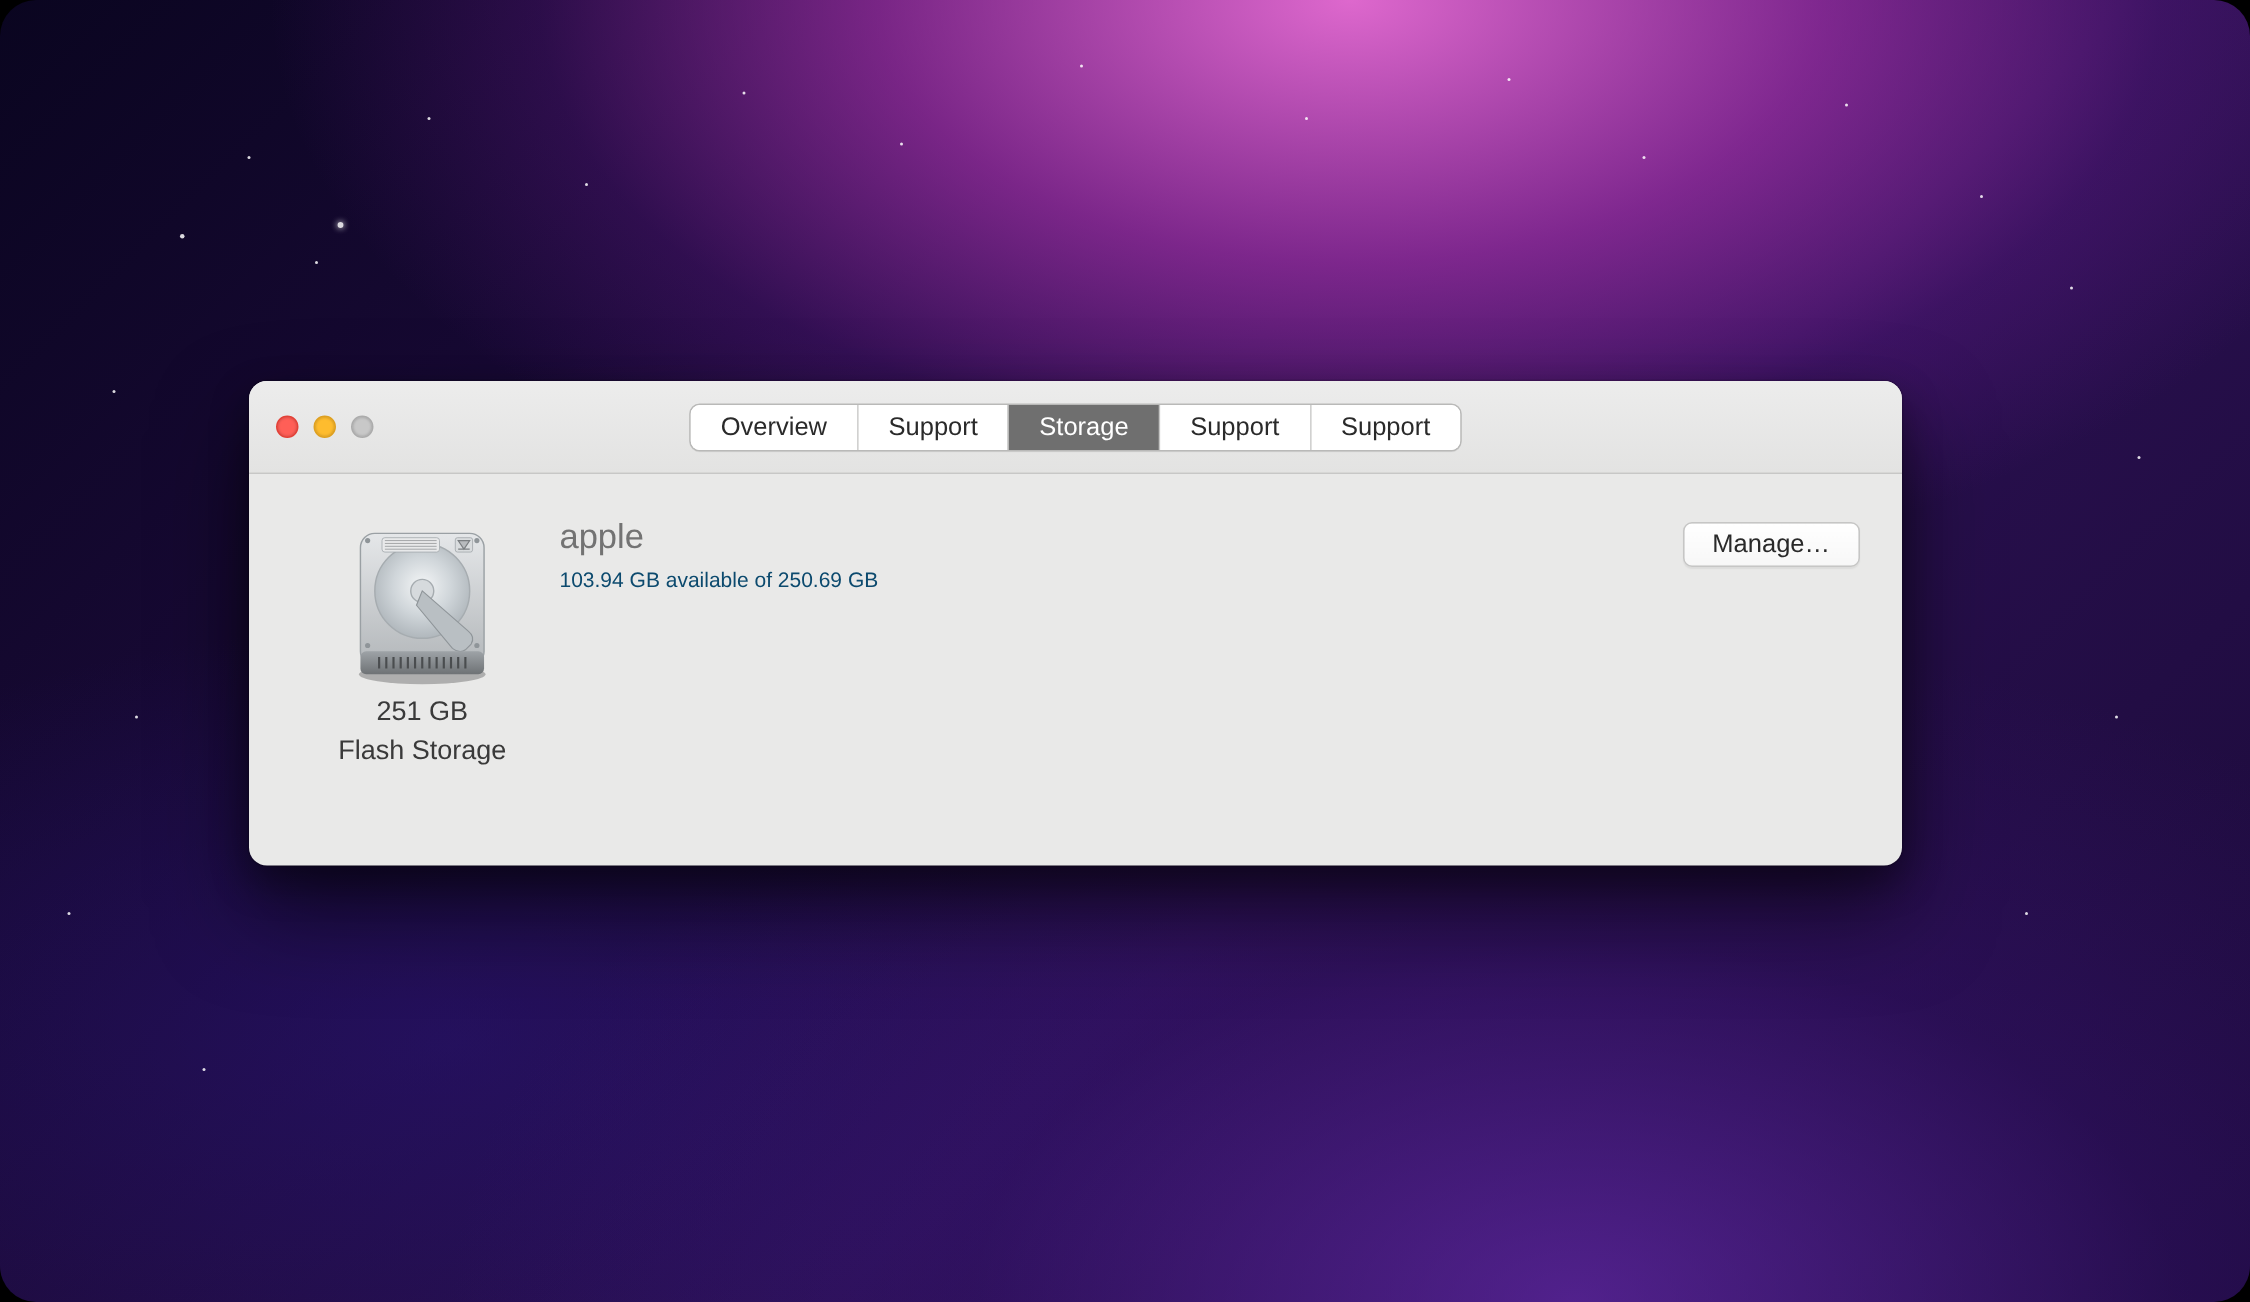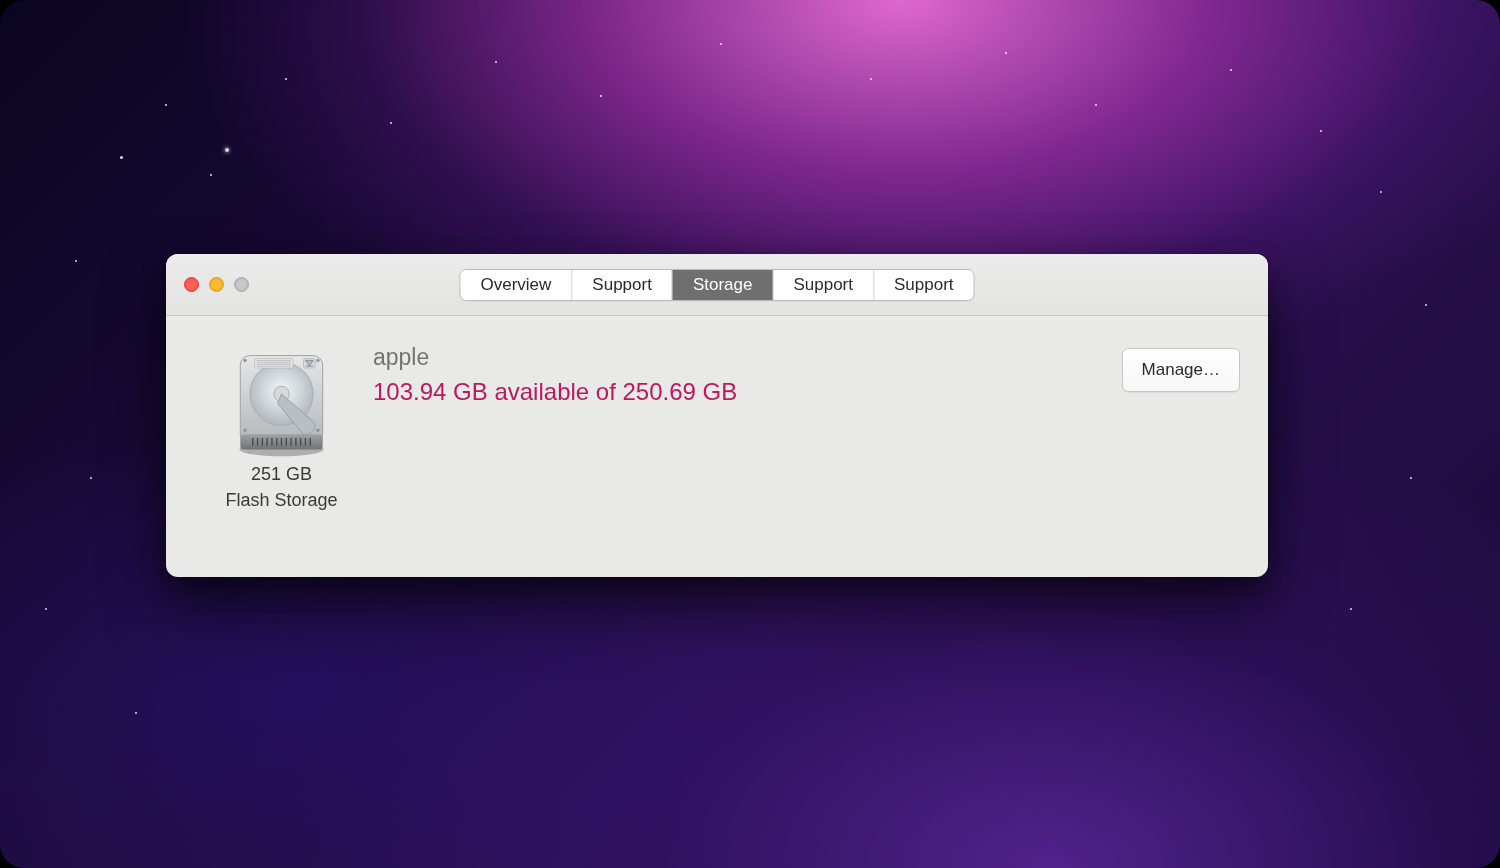--- a/index.html
+++ b/index.html
@@ -118,26 +118,26 @@
       display: flex;
       align-items: flex-start;
       justify-content: space-between;
     }
     .vol-name {
       font-size: 23px;
       color: #737373;
       font-weight: 400;
     }
     .vol-avail {
-      font-size: 24px;
-      color: #be185d;
+      font-size: 14px;
+      color: #0c4a6e;
       margin-top: 7px;
     }
     .manage-btn {
-      height: 44px;
+      height: 30px;
       padding: 0 19px;
       font-size: 17px;
       color: #2a2a2a;
       background: linear-gradient(#ffffff, #f7f7f7);
       border: 1px solid #c6c6c5;
       border-radius: 6px;
       box-shadow: 0 1px 1px rgba(0,0,0,0.06);
       cursor: pointer;
       margin-top: 4px;
       text-align: center;

